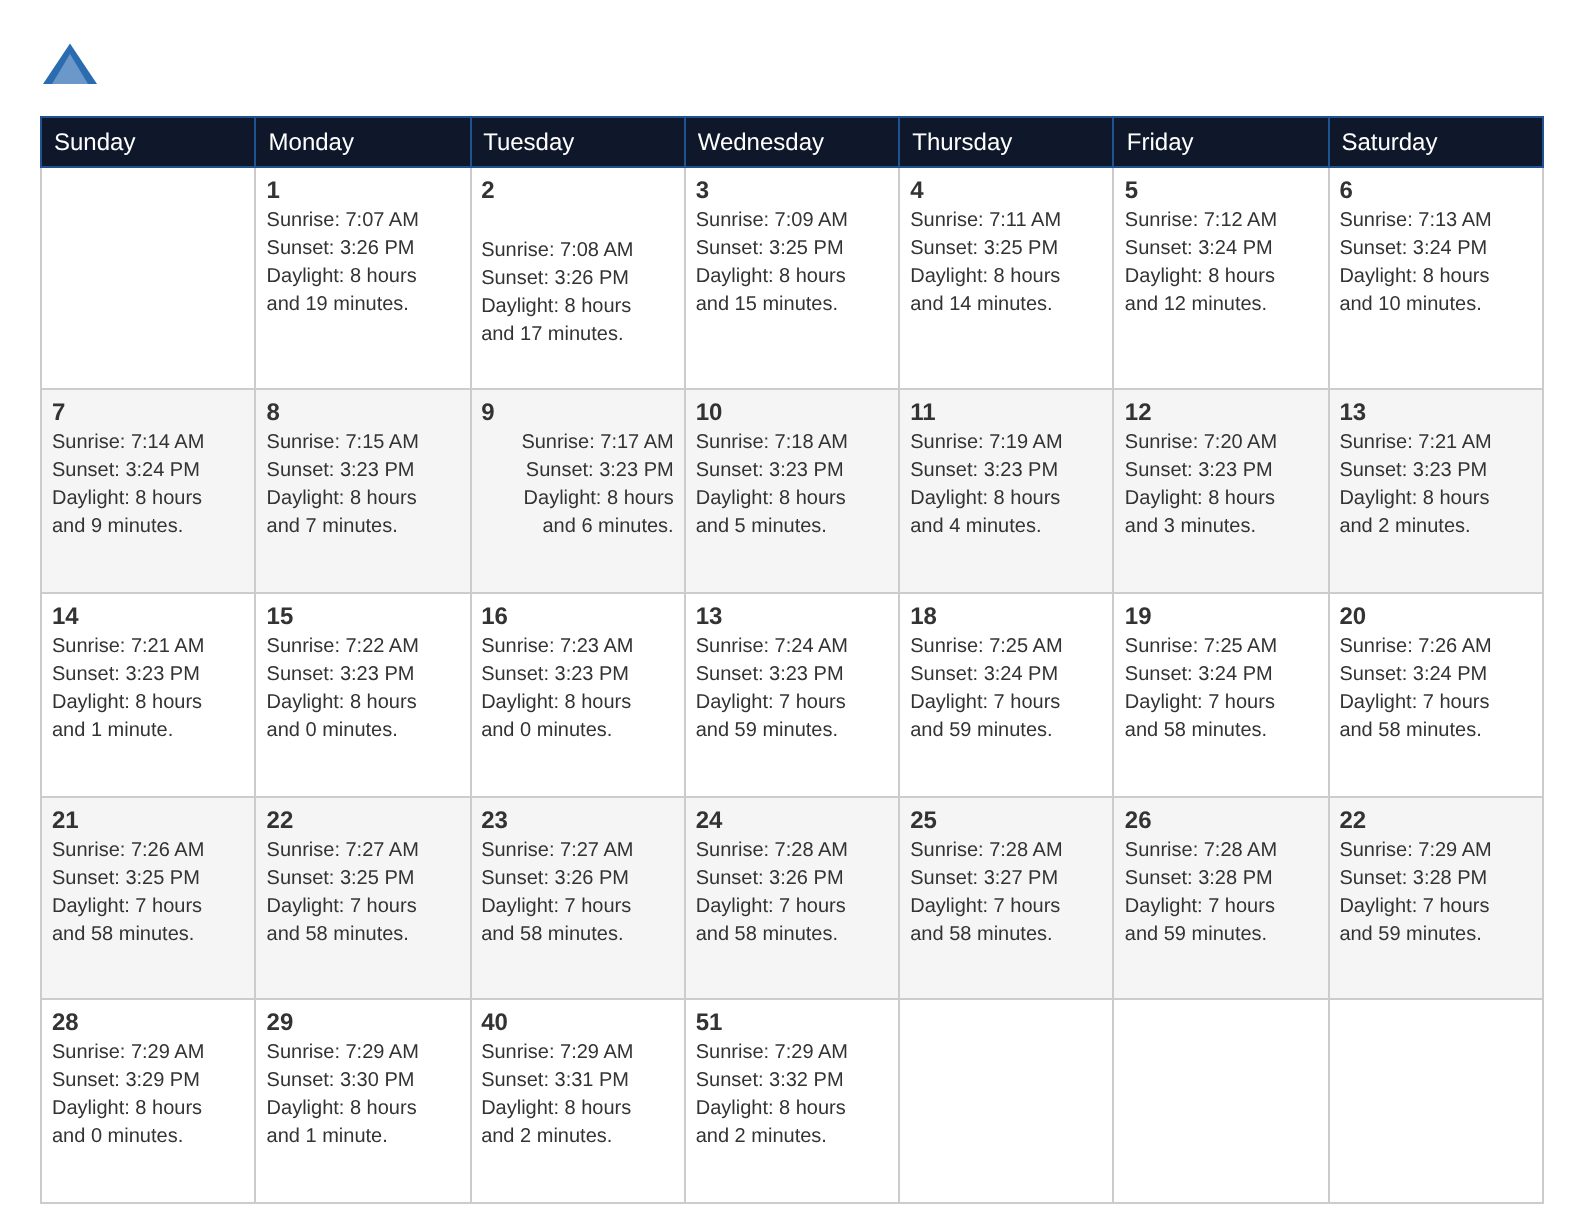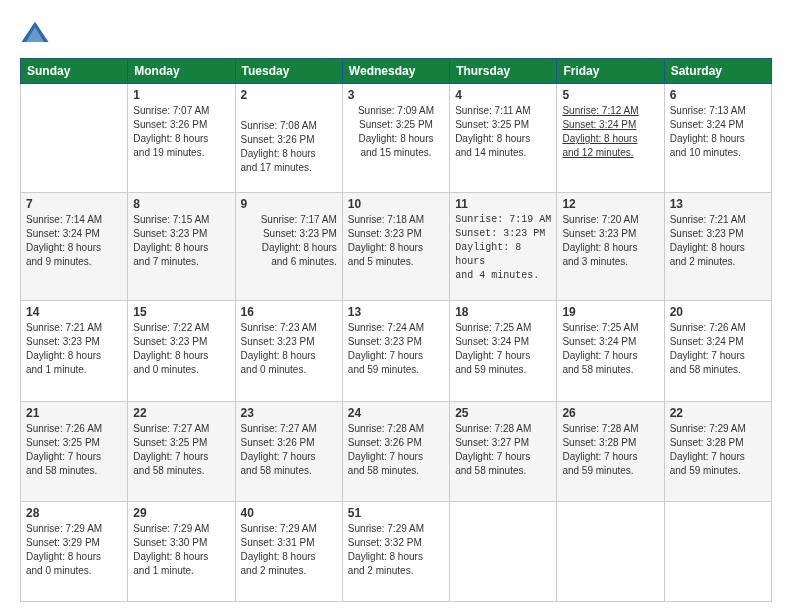--- a/index.html
+++ b/index.html
@@ -55,26 +55,26 @@
       color: #555;
       margin-top: 2px;
     }
     .calendar {
       flex: 1;
       border-collapse: collapse;
       width: 100%;
       border: 1px solid #ccc;
     }
     .calendar th {
-      background-color: #15803d;
+      background-color: #0f172a;
       color: white;
       text-align: left;
       padding: 5px 6px;
       font-size: 12px;
-      font-weight: bold;
+      font-weight: normal;
       border: 1px solid #1e5291;
     }
     .calendar td {
       vertical-align: top;
       border: 1px solid #ccc;
       padding: 4px 5px;
       width: calc(100% / 7);
       height: 88px;
       font-size: 10.5px;
       color: #333;
@@ -146,35 +146,35 @@
           </td>
           <td>
             <span class="day-number">2</span>
             <div class="day-info" style="white-space: pre-line; margin-top: 17px;">Sunrise: 7:08 AM
 Sunset: 3:26 PM
 Daylight: 8 hours
 and 17 minutes.</div>
           </td>
           <td>
             <span class="day-number">3</span>
-            <div class="day-info" style="white-space: pre-line; text-align: center;">Sunrise: 7:09 AM
+            <div class="day-info" style="white-space: pre-line;">Sunrise: 7:09 AM
 Sunset: 3:25 PM
 Daylight: 8 hours
 and 15 minutes.</div>
           </td>
           <td>
             <span class="day-number">4</span>
             <div class="day-info" style="white-space: pre-line;">Sunrise: 7:11 AM
 Sunset: 3:25 PM
 Daylight: 8 hours
 and 14 minutes.</div>
           </td>
           <td>
             <span class="day-number">5</span>
-            <div class="day-info" style="white-space: pre-line; text-decoration: underline;">Sunrise: 7:12 AM
+            <div class="day-info" style="white-space: pre-line;">Sunrise: 7:12 AM
 Sunset: 3:24 PM
 Daylight: 8 hours
 and 12 minutes.</div>
           </td>
           <td>
             <span class="day-number">6</span>
             <div class="day-info" style="white-space: pre-line;">Sunrise: 7:13 AM
 Sunset: 3:24 PM
 Daylight: 8 hours
 and 10 minutes.</div>
@@ -204,21 +204,21 @@
           </td>
           <td>
             <span class="day-number">10</span>
             <div class="day-info" style="white-space: pre-line;">Sunrise: 7:18 AM
 Sunset: 3:23 PM
 Daylight: 8 hours
 and 5 minutes.</div>
           </td>
           <td>
             <span class="day-number">11</span>
-            <div class="day-info" style="white-space: pre-line; font-family: Liberation Mono, monospace;">Sunrise: 7:19 AM
+            <div class="day-info" style="white-space: pre-line;">Sunrise: 7:19 AM
 Sunset: 3:23 PM
 Daylight: 8 hours
 and 4 minutes.</div>
           </td>
           <td>
             <span class="day-number">12</span>
             <div class="day-info" style="white-space: pre-line;">Sunrise: 7:20 AM
 Sunset: 3:23 PM
 Daylight: 8 hours
 and 3 minutes.</div>

